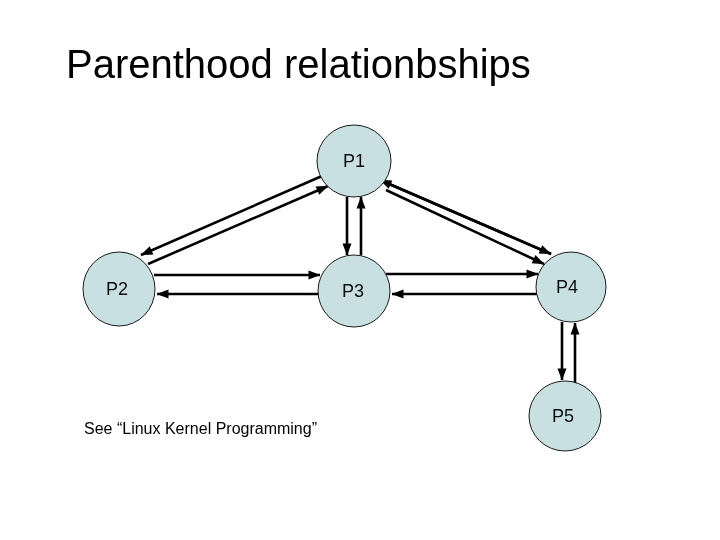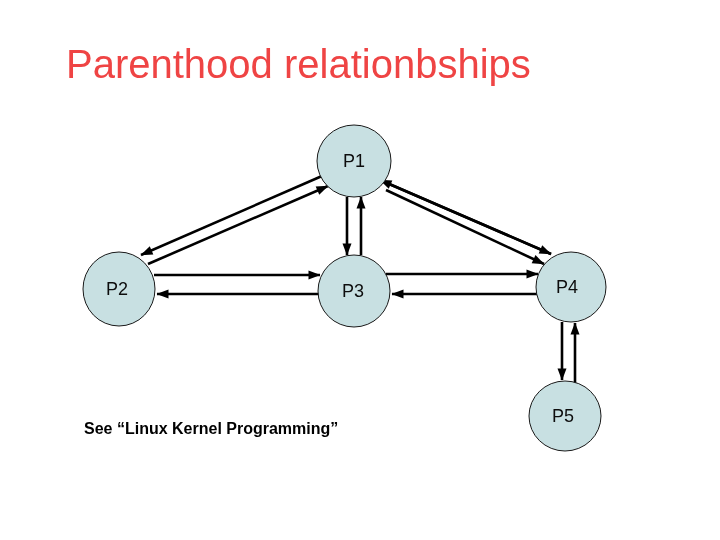--- a/index.html
+++ b/index.html
@@ -9,32 +9,31 @@
     font-family: "Liberation Sans", sans-serif;
     position: relative;
     overflow: hidden;
   }
   .slide { position: absolute; inset: 0; background: #ffffff; }
   .slide-title {
     position: absolute;
     left: 66px; top: 42px;
     font-size: 40px;
     font-weight: 400;
-    color: #ef4444;
+    color: #000000;
     letter-spacing: 0px;
     white-space: nowrap;
   }
   .caption {
     position: absolute;
     left: 84px; top: 418px;
     font-size: 16px;
     line-height: 22px;
     color: #000000;
     white-space: nowrap;
-    font-weight: bold;
   }
   svg.diagram { position: absolute; left: 0; top: 0; }
   .edge { stroke: #000000; stroke-width: 2.6; }
   .node-outline { stroke: #1a1a1a; stroke-width: 1; }
   .node-label {
     font-family: "Liberation Sans", sans-serif;
     font-size: 18px;
     fill: #0d0d0d;
     text-anchor: middle;
   }

